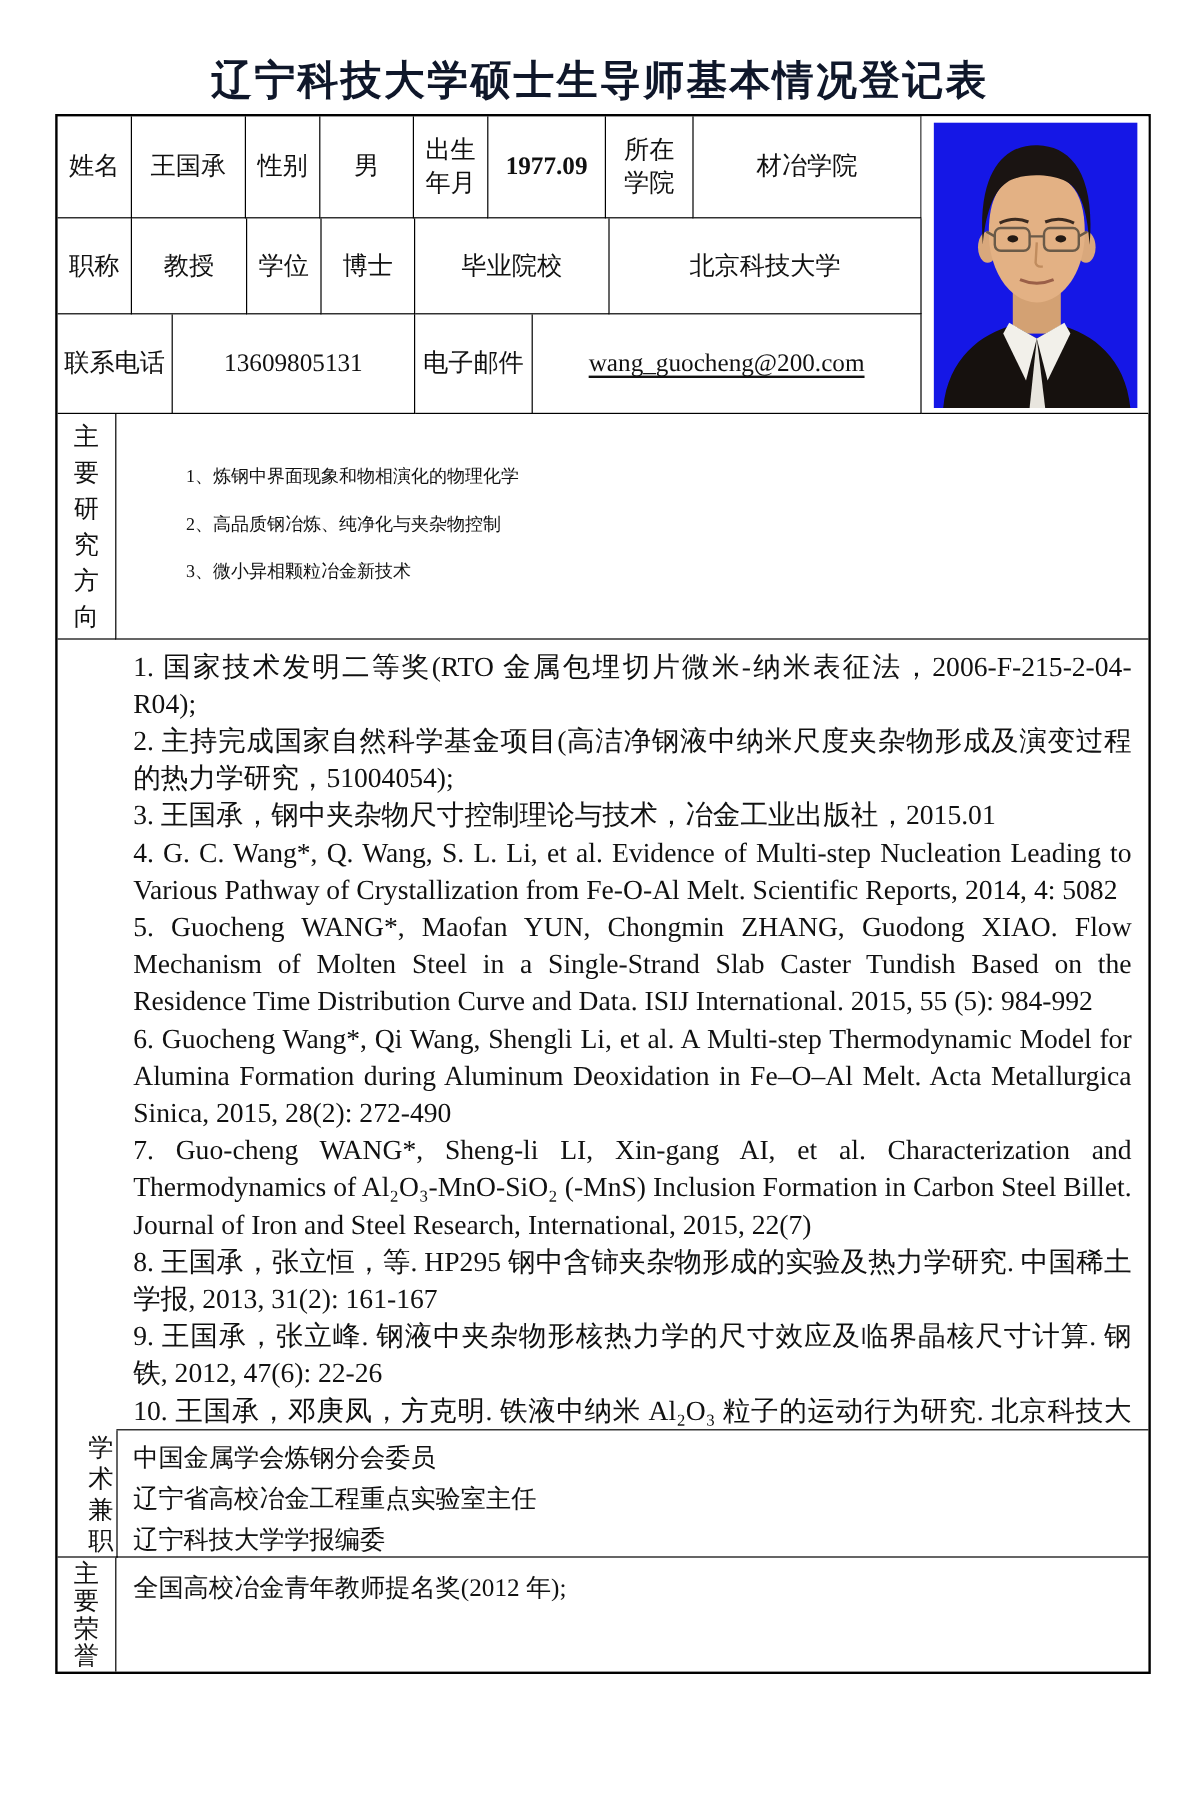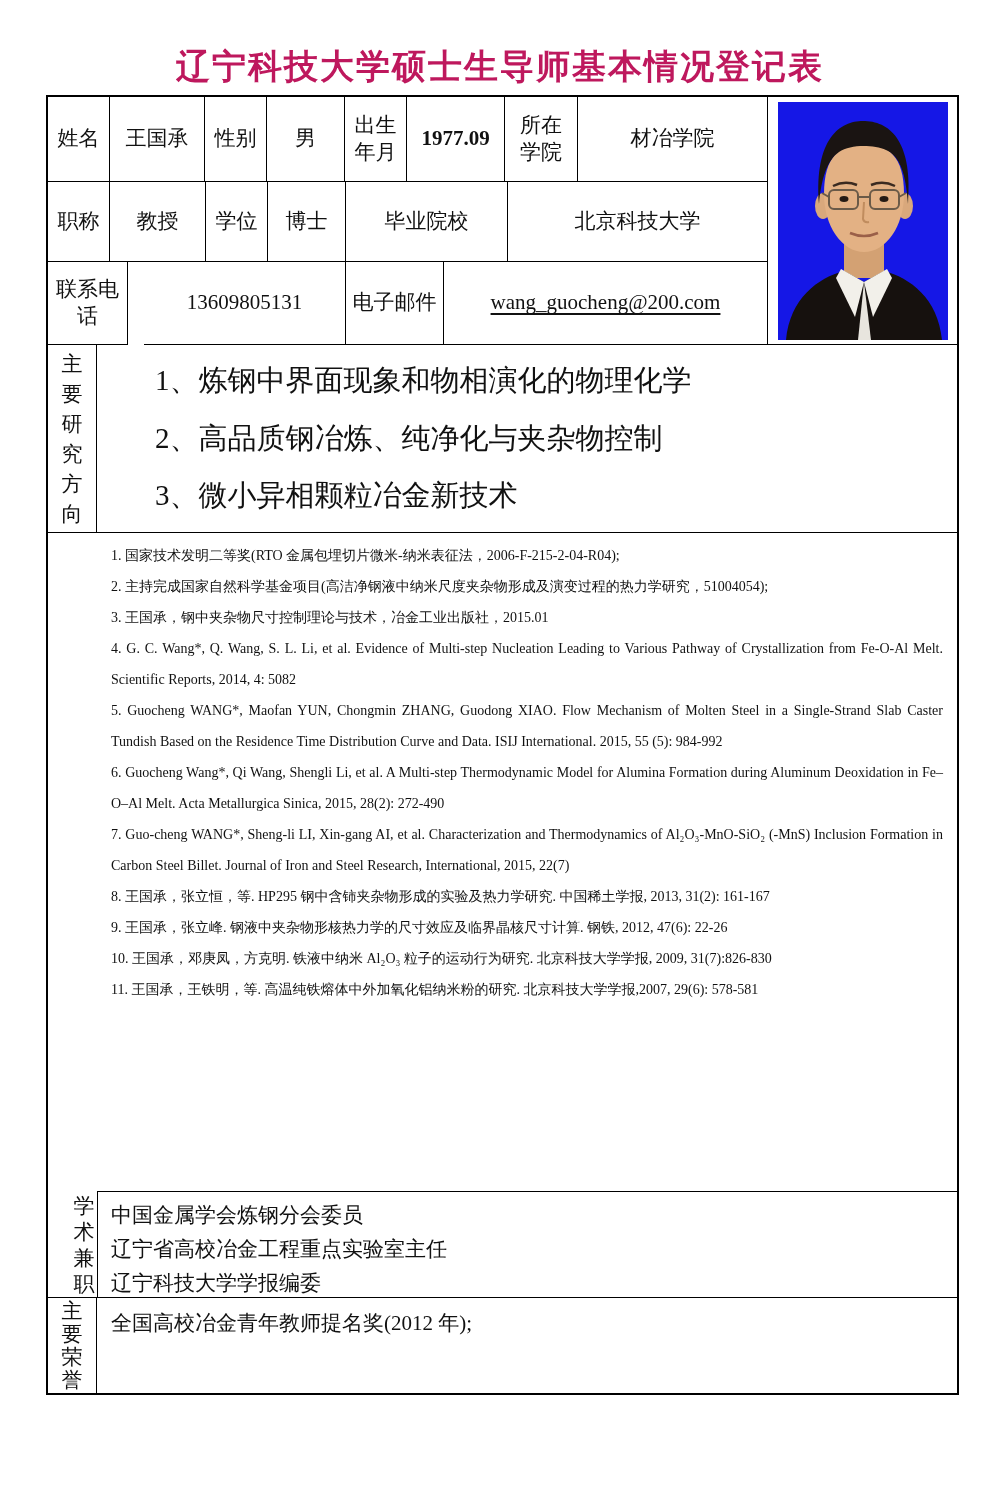--- a/index.html
+++ b/index.html
@@ -16,21 +16,21 @@
   .doc-title {
     position: absolute;
     top: 44px;
     left: 0;
     width: 100%;
     text-align: center;
     font-family: "Liberation Sans", "DejaVu Sans", sans-serif;
     font-size: 34px;
     font-weight: bold;
     letter-spacing: 2px;
-    color: #be185d;
+    color: #0f172a;
   }
   .form-table {
     position: absolute;
     left: 46px;
     top: 95px;
     width: 913px;
     height: 1300px;
     border: 2px solid #000000;
   }
   .cell {
@@ -58,26 +58,26 @@
     justify-content: flex-start;
     align-items: stretch;
     text-align: left;
     flex-direction: column;
   }
   .research-content {
     justify-content: center;
     padding-left: 58px;
     padding-right: 20px;
     gap: 20px;
-    font-size: 29px;
+    font-size: 15px;
   }
   .research-content p { margin: 0; }
   .achieve-content {
     padding: 7px 14px 0 14px;
-    font-size: 14px;
+    font-size: 23px;
   }
   .achieve-content p {
     margin: 0;
     line-height: 31px;
     text-align: justify;
   }
   .plain-list {
     padding: 6px 14px 0 14px;
     font-size: 21px;
   }
@@ -135,21 +135,21 @@
       </svg>
     </div>
 
     <div class="cell" style="left:0;top:85px;width:62px;height:80px;">职称</div>
     <div class="cell" style="left:62px;top:85px;width:96px;height:80px;">教授</div>
     <div class="cell" style="left:158px;top:85px;width:62px;height:80px;">学位</div>
     <div class="cell" style="left:220px;top:85px;width:78px;height:80px;">博士</div>
     <div class="cell" style="left:298px;top:85px;width:162px;height:80px;">毕业院校</div>
     <div class="cell" style="left:460px;top:85px;width:260px;height:80px;">北京科技大学</div>
 
-    <div class="cell" style="left:0;top:165px;width:80px;height:83px;">联系电话</div>
+    <div class="cell" style="left:0;top:165px;width:96px;height:83px;">联系电话</div>
     <div class="cell" style="left:96px;top:165px;width:202px;height:83px;">13609805131</div>
     <div class="cell" style="left:298px;top:165px;width:98px;height:83px;">电子邮件</div>
     <div class="cell" style="left:396px;top:165px;width:324px;height:83px;">
       <span class="underlined">wang_guocheng@200.com</span>
     </div>
 
     <div class="cell vlabel" style="left:0;top:248px;width:49px;height:188px;line-height:30px;">主要研究方向</div>
     <div class="cell content-cell research-content no-right" style="left:49px;top:248px;width:860px;height:188px;">
       <p>1、炼钢中界面现象和物相演化的物理化学</p>
       <p>2、高品质钢冶炼、纯净化与夹杂物控制</p>

